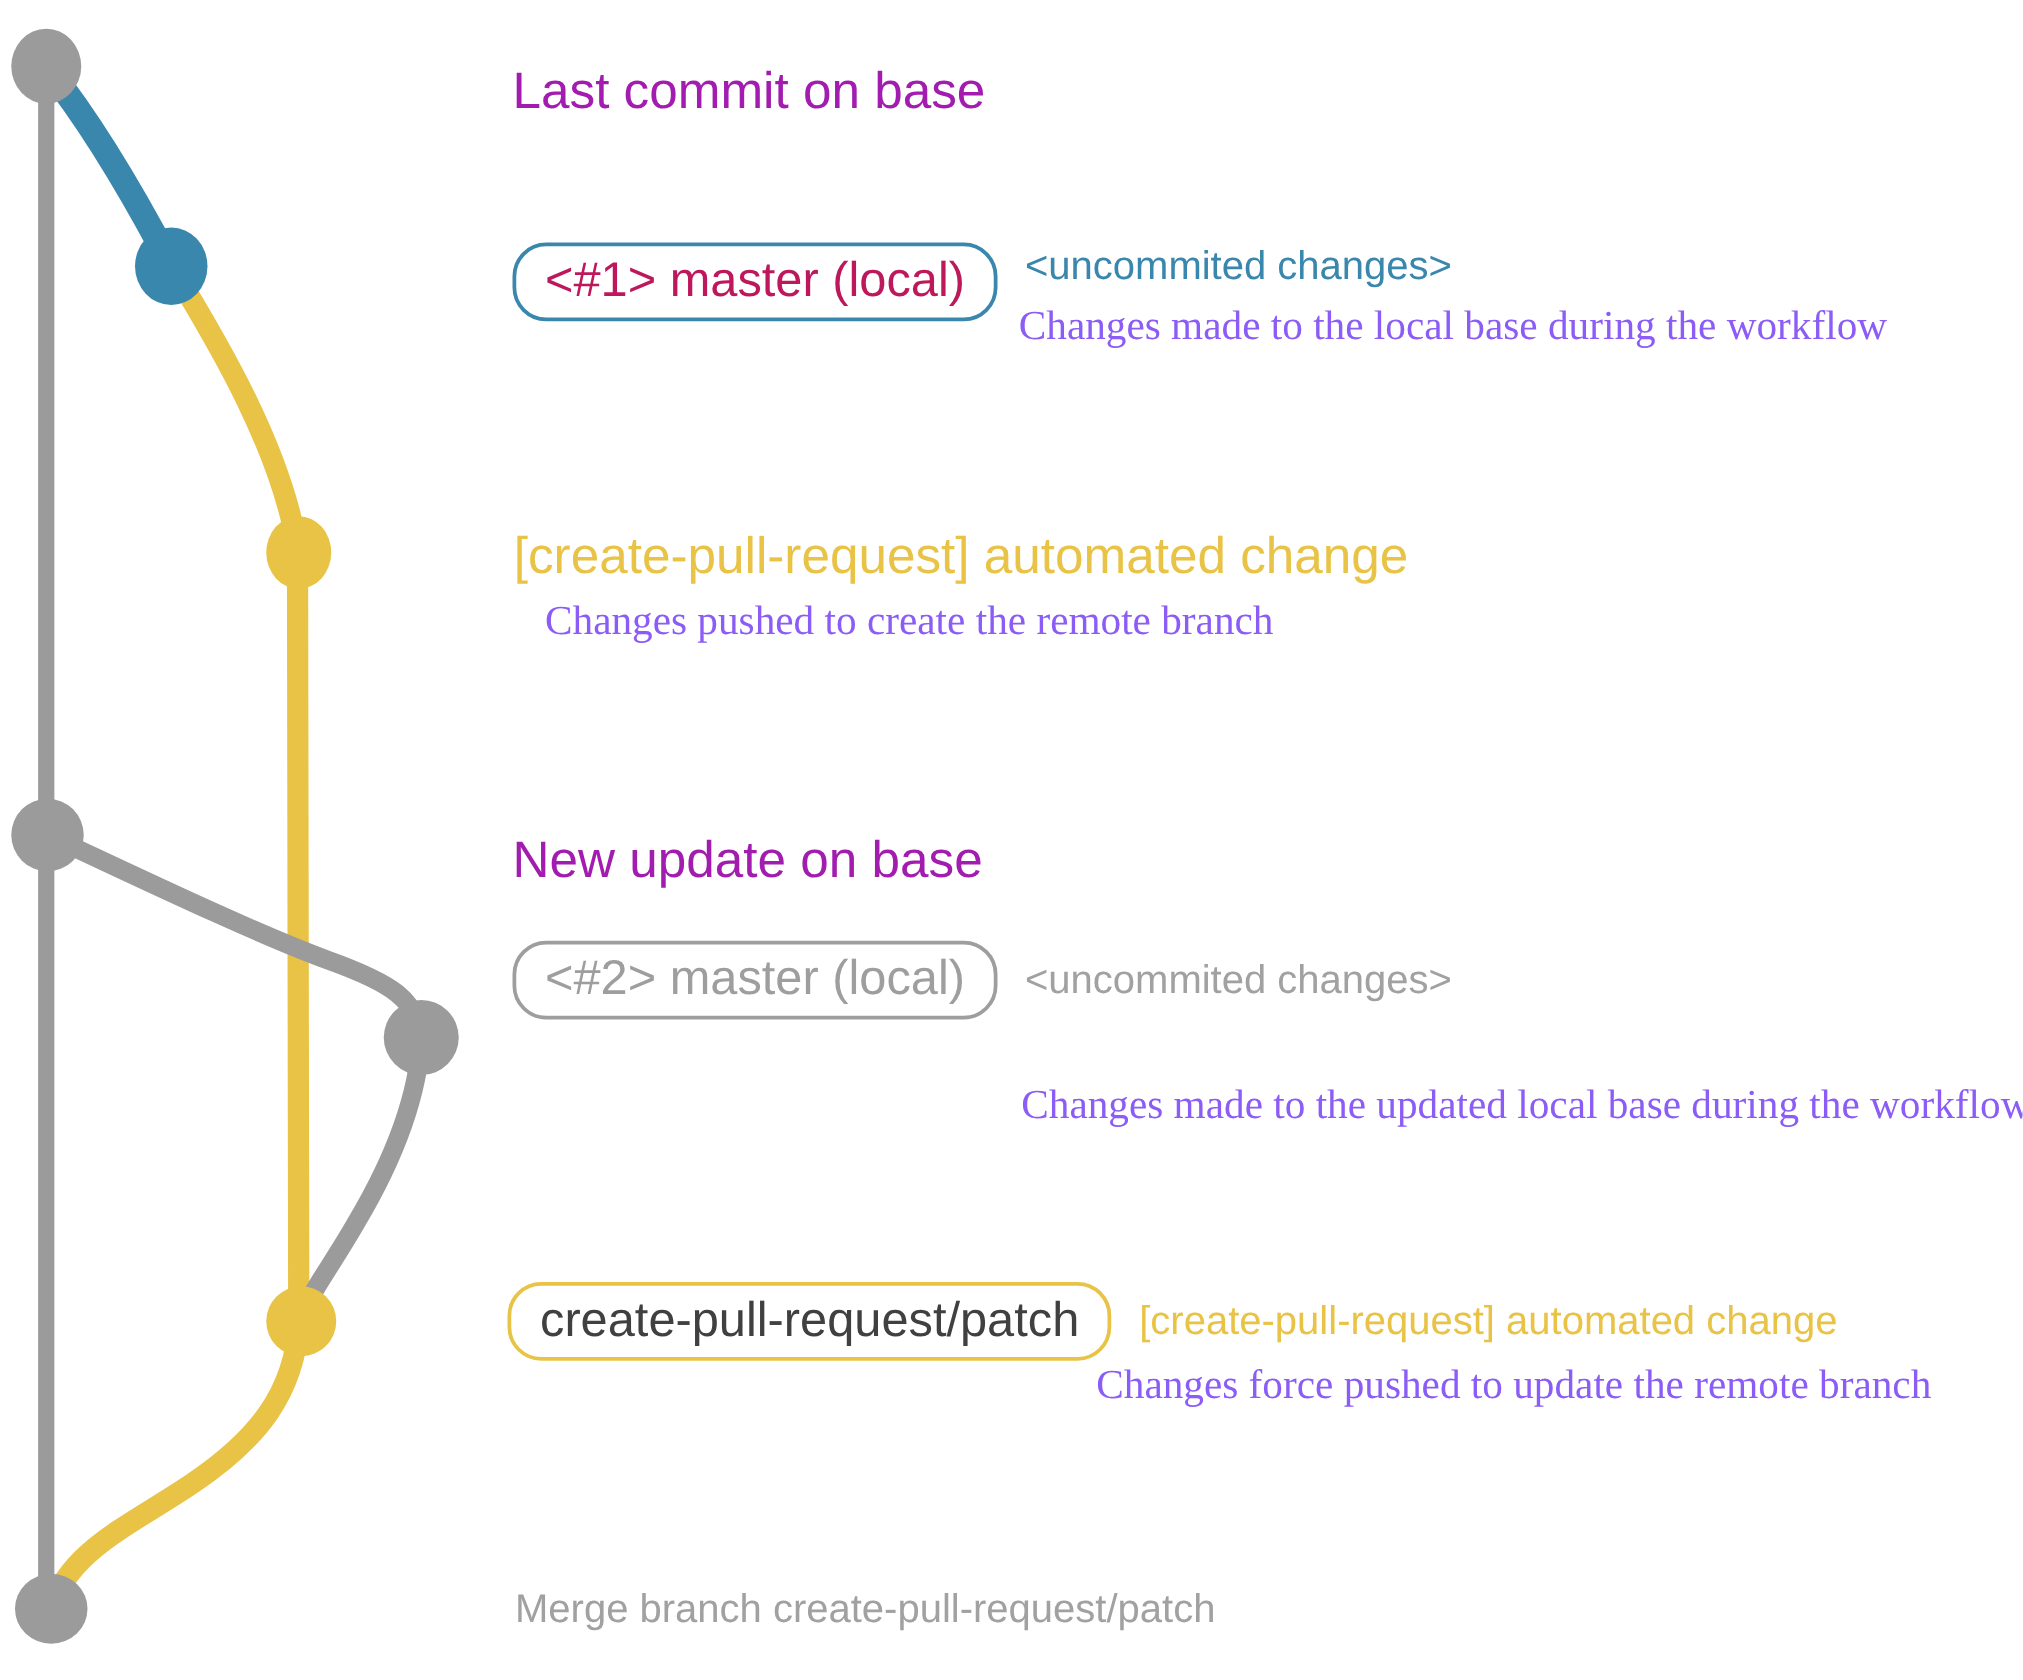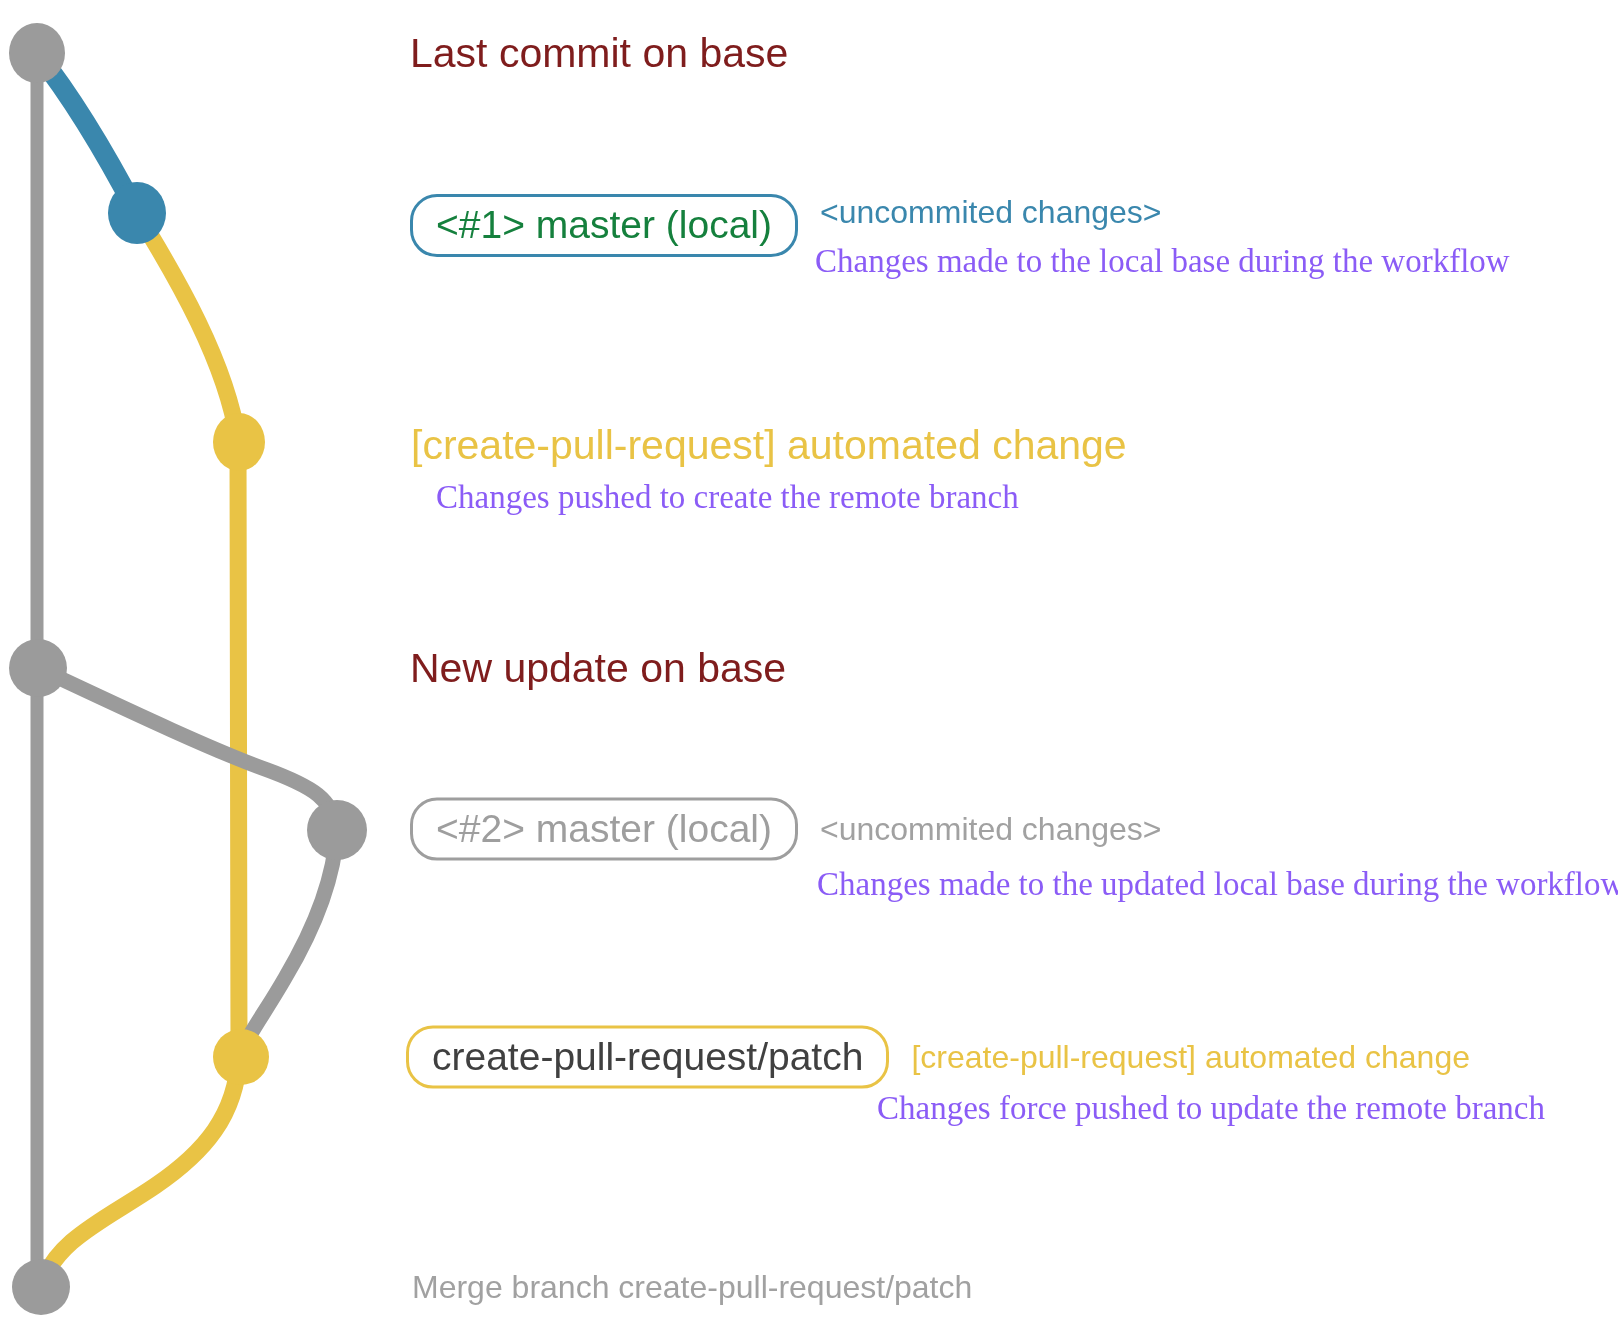--- a/index.html
+++ b/index.html
@@ -8,41 +8,42 @@
     background:#ffffff;
     position:relative;
     overflow:hidden;
     font-family:"Liberation Sans", sans-serif;
   }
   .graph-svg { position:absolute; left:0; top:0; }
 
   .gray-label {
     position:absolute;
     font-size:41px;
-    color:#7f1d1d;
+    color:#a21caf;
     white-space:nowrap;
     transform:translateY(-50%);
+    margin-top:20px;
   }
   .flex-row {
     position:absolute;
     display:flex;
     align-items:center;
     gap:22px;
     white-space:nowrap;
     transform:translateY(-50%);
   }
   .badge {
     display:inline-block;
     border:3px solid;
     border-radius:27px;
     padding:6px 23px;
     font-size:39px;
     line-height:1.15;
   }
-  .badge.blue   { color:#15803d; border-color:#3a87ad;margin-top:25px; }
+  .badge.blue   { color:#be185d; border-color:#3a87ad;margin-top:25px; }
   .badge.gray   { color:#9e9e9e; border-color:#9e9e9e; }
   .badge.yellow { color:#404040; border-color:#e9c345;text-align:right; }
 
   .row-title { font-size:32px; white-space:nowrap; }
   .row-title.blue   { color:#3a87ad; }
   .row-title.gray   { color:#a1a1a1; }
   .row-title.yellow { color:#e9c345; }
 
   .heading {
     position:absolute;
@@ -89,21 +90,21 @@
   <span class="badge blue">&lt;#1&gt; master (local)</span>
   <span class="row-title blue">&lt;uncommited changes&gt;</span>
 </div>
 <div class="desc" style="left:815px; top:243px;">Changes made to the local base during the workflow</div>
 
 <div class="heading yellow" style="left:411px; top:445px;">[create-pull-request] automated change</div>
 <div class="desc" style="left:436px; top:479px;">Changes pushed to create the remote branch</div>
 
 <div class="gray-label" style="left:410px; top:668px;">New update on base</div>
 
-<div class="flex-row" style="left:410px; top:829px;">
+<div class="flex-row" style="left:410px; top:784px;">
   <span class="badge gray">&lt;#2&gt; master (local)</span>
   <span class="row-title gray">&lt;uncommited changes&gt;</span>
 </div>
 <div class="desc" style="left:817px; top:866px;">Changes made to the updated local base during the workflow</div>
 
 <div class="flex-row" style="left:406px; top:1057px;">
   <span class="badge yellow">create-pull-request/patch</span>
   <span class="row-title yellow">[create-pull-request] automated change</span>
 </div>
 <div class="desc" style="left:877px; top:1090px;">Changes force pushed to update the remote branch</div>

